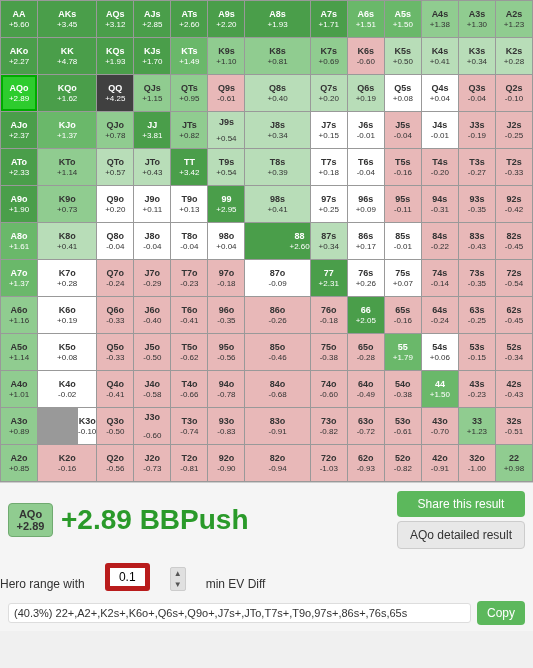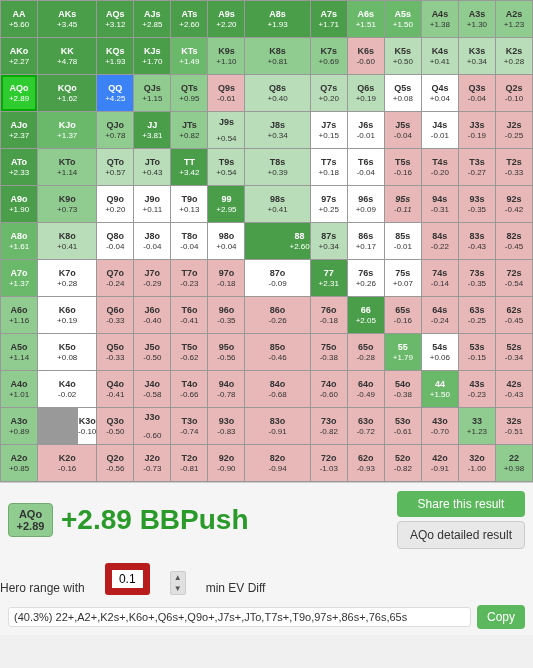--- a/index.html
+++ b/index.html
@@ -105,21 +105,21 @@
     .hero-range-row {
       display: flex;
       align-items: flex-end;
       padding: 6px 0;
       gap: 20px;
       font-size: 12px;
       color: #333;
     }
 
     .hero-range-input {
-      border: 7px solid #b91c1c;
+      border: 5px solid #b91c1c;
       border-radius: 3px;
       padding: 2px 4px;
       width: 45px;
       font-size: 12px;
       text-align: center;
     }
 
     .spin-btn {
       display: flex;
       flex-direction: column;
@@ -279,21 +279,21 @@
         <span class="cell-ev">+0.28</span>
       </div>
       <div class="cell" style="background: rgb(46, 204, 46); color: white; border: 2px solid rgb(0, 170, 0);">
         <span class="cell-name">AQo</span>
         <span class="cell-ev">+2.89</span>
       </div>
       <div class="cell" style="background: rgb(74, 158, 74); color: white;">
         <span class="cell-name">KQo</span>
         <span class="cell-ev">+1.62</span>
       </div>
-      <div class="cell" style="background: #3b82f6; color: white;">
+      <div class="cell" style="background: #404040; color: white;">
         <span class="cell-name">QQ</span>
         <span class="cell-ev">+4.25</span>
       </div>
       <div class="cell" style="background: rgb(144, 204, 144); color: rgb(51, 51, 51);">
         <span class="cell-name">QJs</span>
         <span class="cell-ev">+1.15</span>
       </div>
       <div class="cell" style="background: rgb(144, 204, 144); color: rgb(51, 51, 51);">
         <span class="cell-name">QTs</span>
         <span class="cell-ev">+0.95</span>
@@ -463,21 +463,21 @@
         <span class="cell-ev">+0.41</span>
       </div>
       <div class="cell" style="background: rgb(255, 255, 255); color: rgb(51, 51, 51);">
         <span class="cell-name">97s</span>
         <span class="cell-ev">+0.25</span>
       </div>
       <div class="cell" style="background: rgb(255, 255, 255); color: rgb(51, 51, 51);">
         <span class="cell-name">96s</span>
         <span class="cell-ev">+0.09</span>
       </div>
-      <div class="cell" style="background: rgb(232, 184, 184); color: rgb(51, 51, 51); font-style: italic;">
+      <div class="cell" style="background: rgb(232, 184, 184); color: rgb(51, 51, 51);">
         <span class="cell-name">95s</span>
         <span class="cell-ev">-0.11</span>
       </div>
       <div class="cell" style="background: rgb(232, 184, 184); color: rgb(51, 51, 51);">
         <span class="cell-name">94s</span>
         <span class="cell-ev">-0.31</span>
       </div>
       <div class="cell" style="background: rgb(232, 184, 184); color: rgb(51, 51, 51); justify-content: center;">
         <span class="cell-name">93s</span>
         <span class="cell-ev">-0.35</span>

